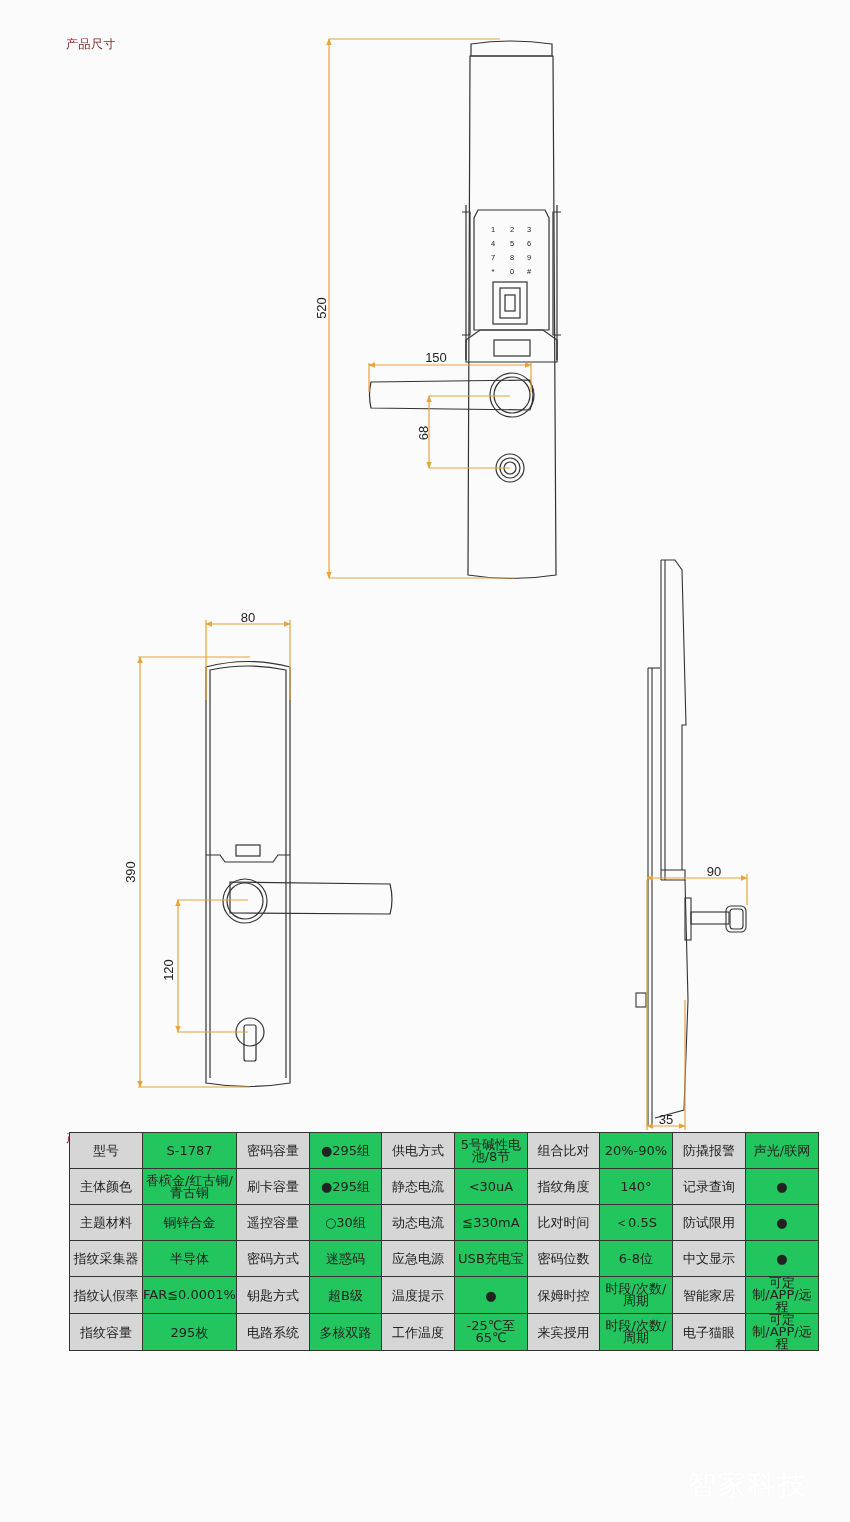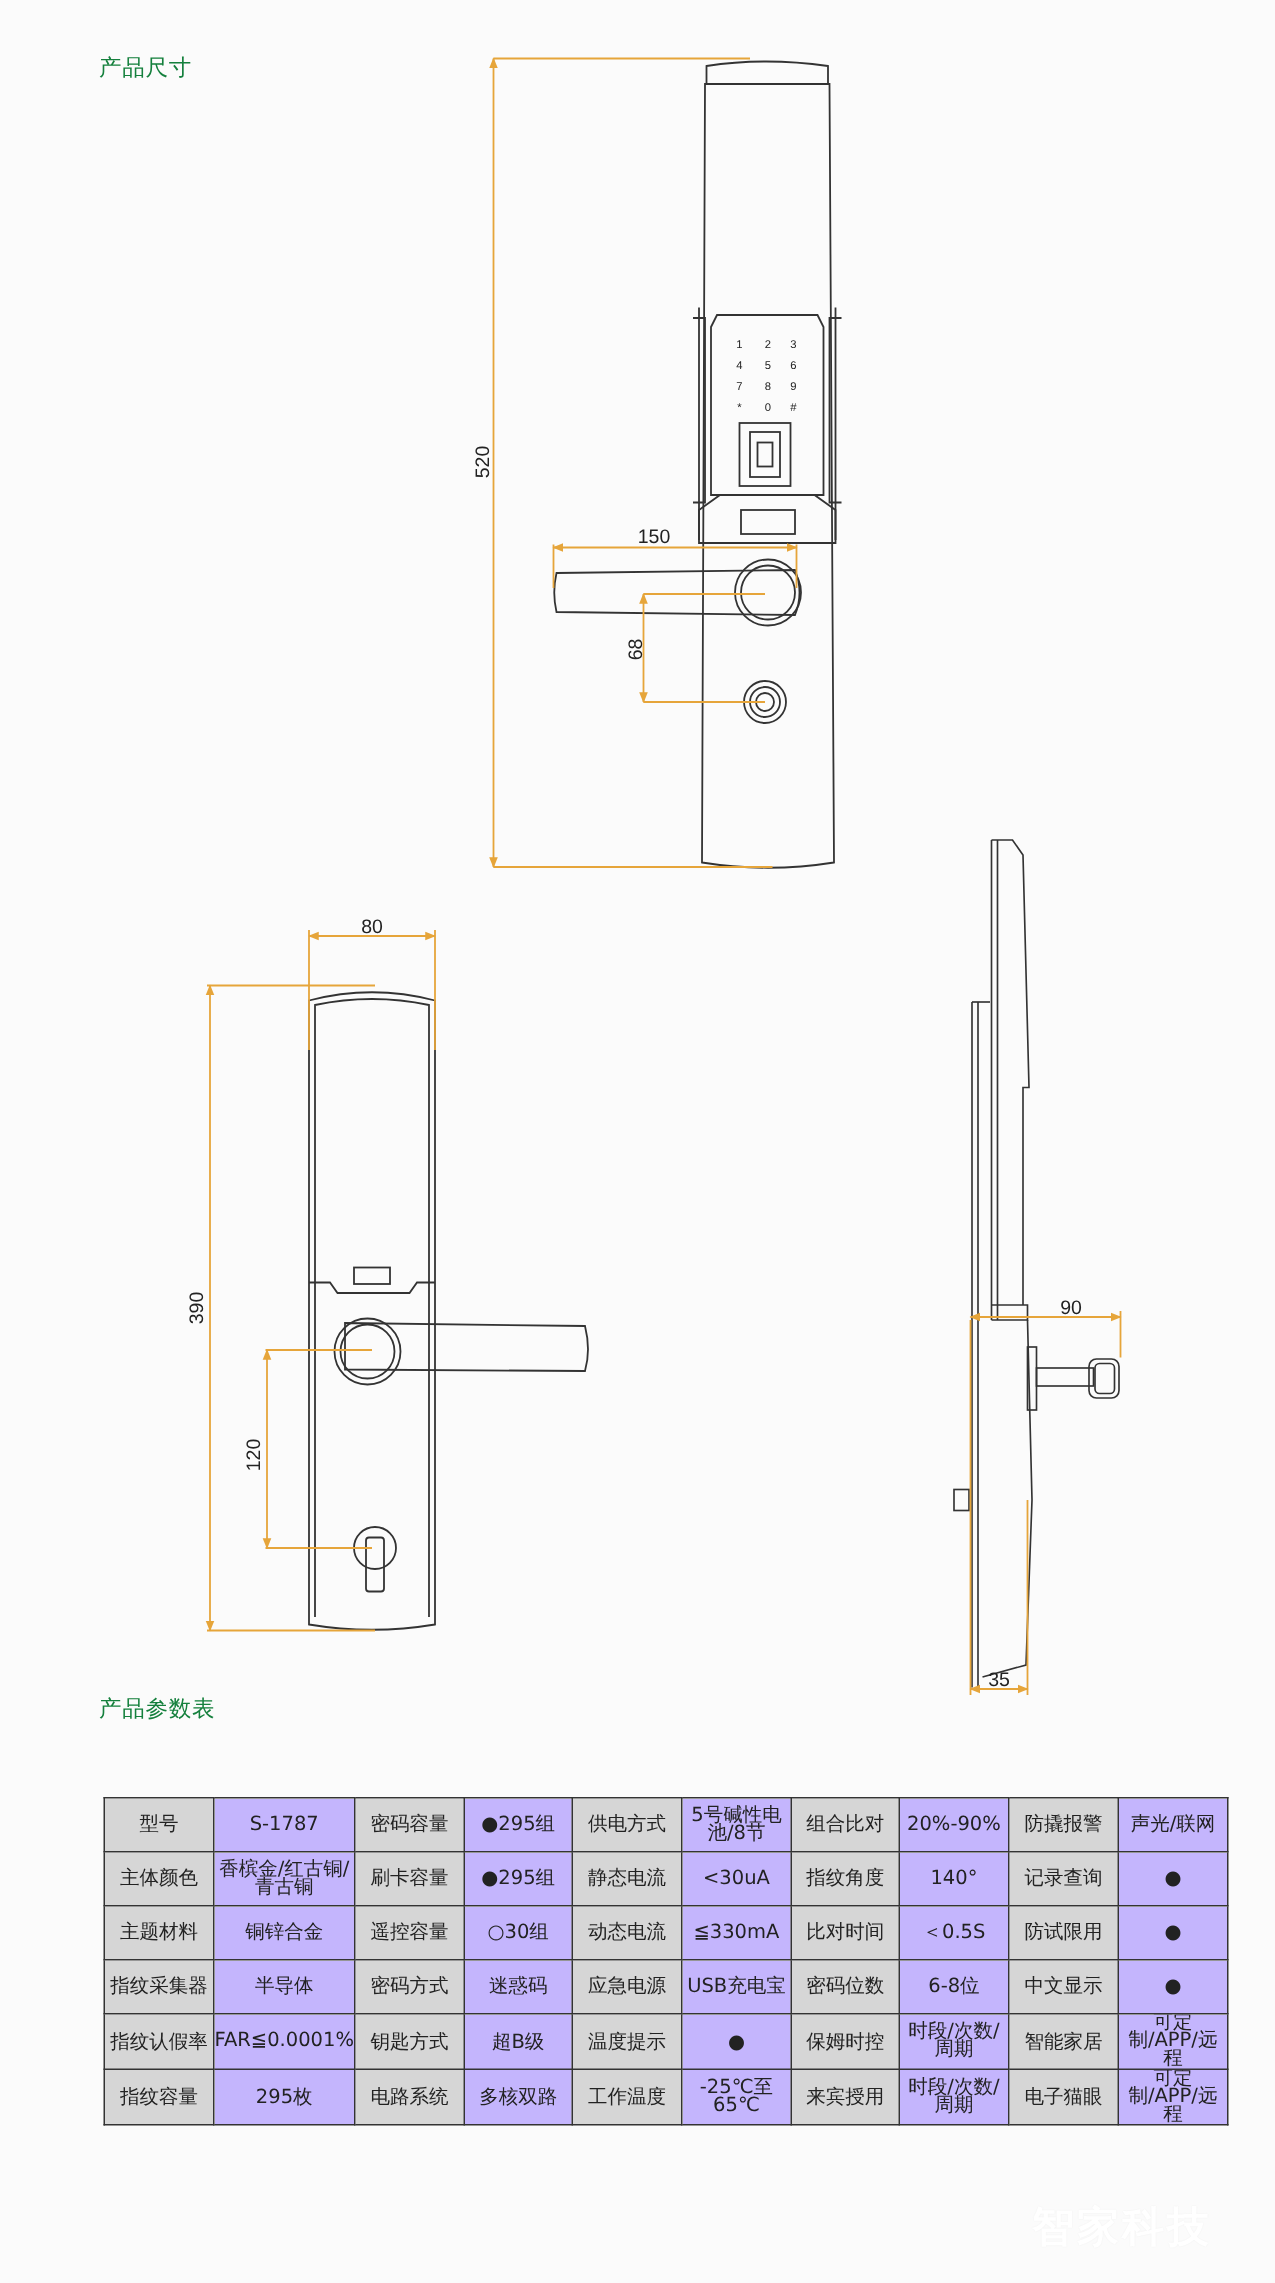--- a/index.html
+++ b/index.html
@@ -1,25 +1,25 @@
 <!DOCTYPE html>
 <html><head>
 <meta charset="utf-8">
 <style>
   html, body { margin:0; padding:0; }
   body { width:850px; height:1522px; background:#fbfbfb; position:relative; overflow:hidden;
          font-family:"DejaVu Sans", "Liberation Sans", sans-serif; color:#333; }
-  .section-title { position:absolute; font-size:15px; color:#15803d; letter-spacing:0.5px; }
+  .section-title { position:absolute; font-size:12px; color:#7f1d1d; letter-spacing:0.5px; }
   svg.drawing { position:absolute; left:0; top:0; }
   .dim-text { font-family:"Liberation Sans", "DejaVu Sans", sans-serif; font-size:13px; fill:#222; }
-  .params { position:absolute; left:69px; top:1198px; border-collapse:collapse; table-layout:fixed; }
+  .params { position:absolute; left:69px; top:1132px; border-collapse:collapse; table-layout:fixed; }
   .params td { border:1px solid #333; height:35px; padding:0; text-align:center; vertical-align:middle;
                font-size:13px; line-height:13px; color:#222; overflow:hidden; }
   .params td.lbl { background:#d6d6d6; }
-  .params td.val { background:#c4b5fd; }
+  .params td.val { background:#22c55e; }
   .params td.small { font-size:13px; line-height:12px; }
   .watermark { position:absolute; left:688px; top:1466px; font-size:28px; color:#fff; font-weight:bold;
                letter-spacing:2px; text-shadow:0 0 1px #eee; }
 </style>
 </head>
 <body>
 
 <div class="section-title" style="left:66px; top:36px;">产品尺寸</div>
 
 <svg class="drawing" width="850" height="1140" viewBox="0 0 850 1140">

